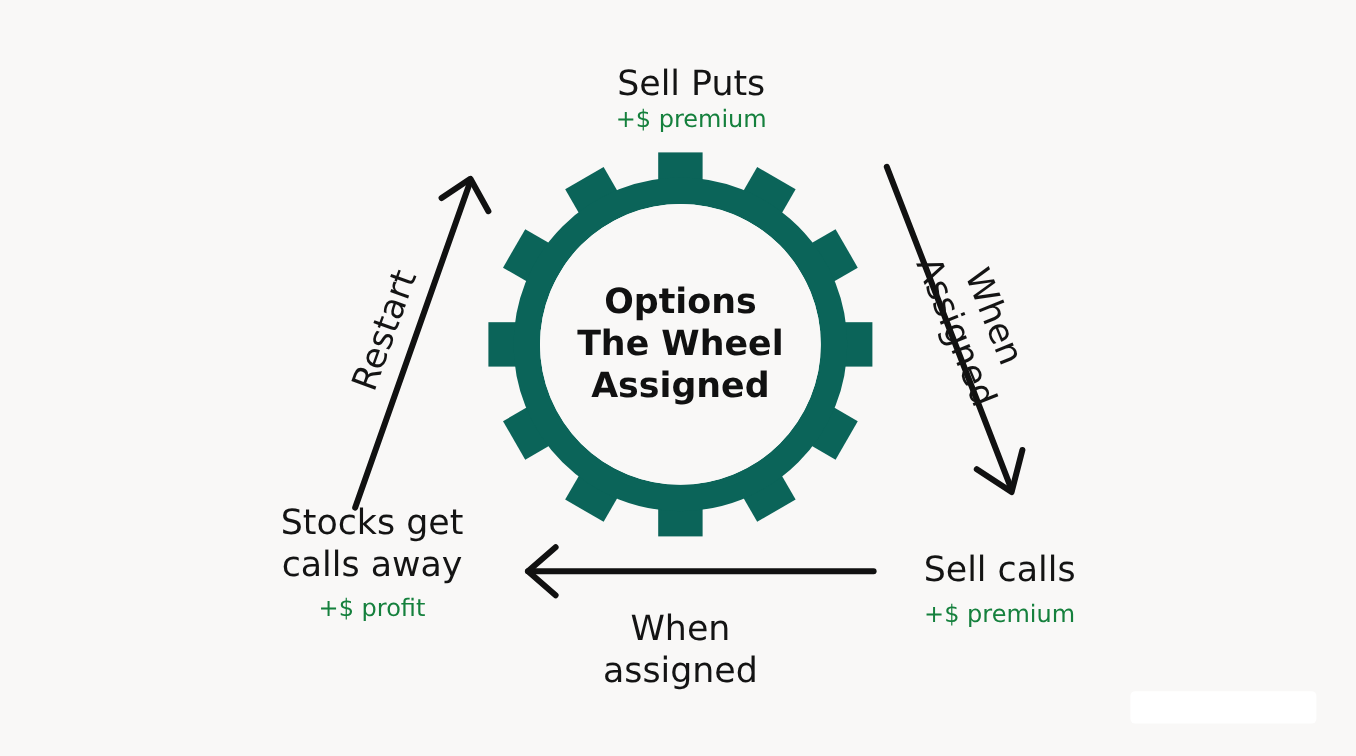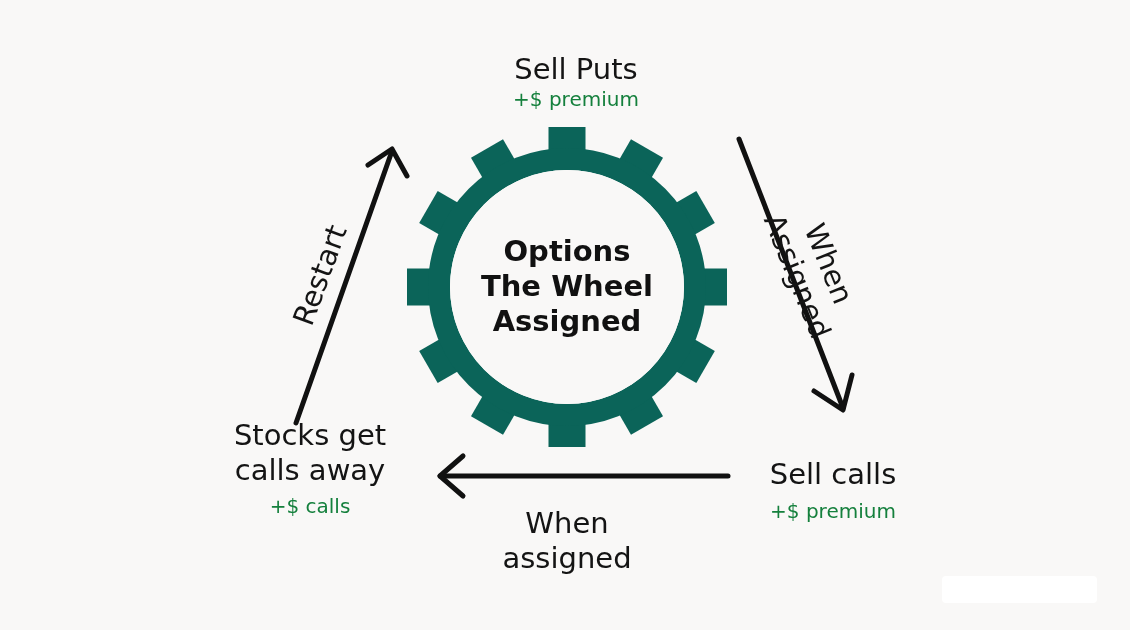--- a/index.html
+++ b/index.html
@@ -63,21 +63,21 @@
 </div>
 
 <div class="lbl" style="left:733px;top:457px;width:200px;">
   <div class="big">Sell calls</div>
   <div class="sub" style="margin-top:7px;">+$ premium</div>
 </div>
 
 <div class="lbl" style="left:190px;top:418px;width:240px;">
   <div class="big">Stocks get</div>
   <div class="big">calls away</div>
-  <div class="sub" style="margin-top:6px;">+$ calls</div>
+  <div class="sub" style="margin-top:6px;">+$ profit</div>
 </div>
 
 <div class="lbl big" style="left:467px;top:506px;width:200px;">
   <div>When</div>
   <div>assigned</div>
 </div>
 
 <div class="rot" style="left:733px;top:236px;width:160px;transform:rotate(68deg);transform-origin:center;">
   <div>When</div>
   <div>Assigned</div>

